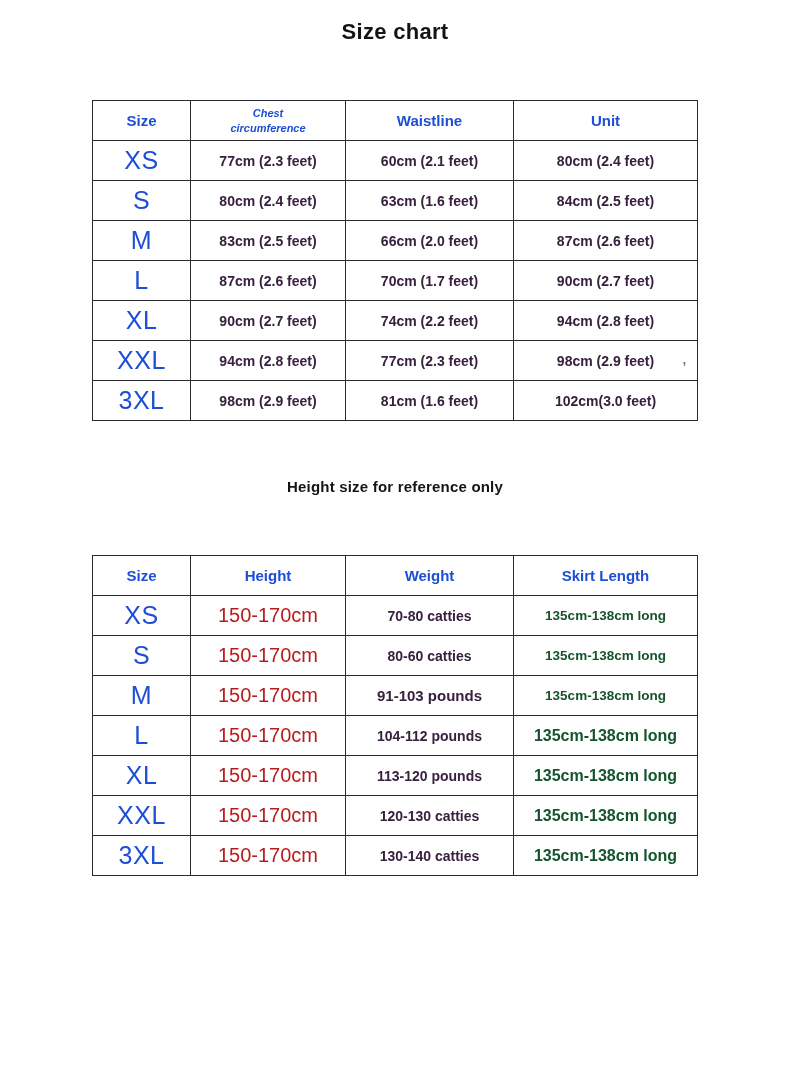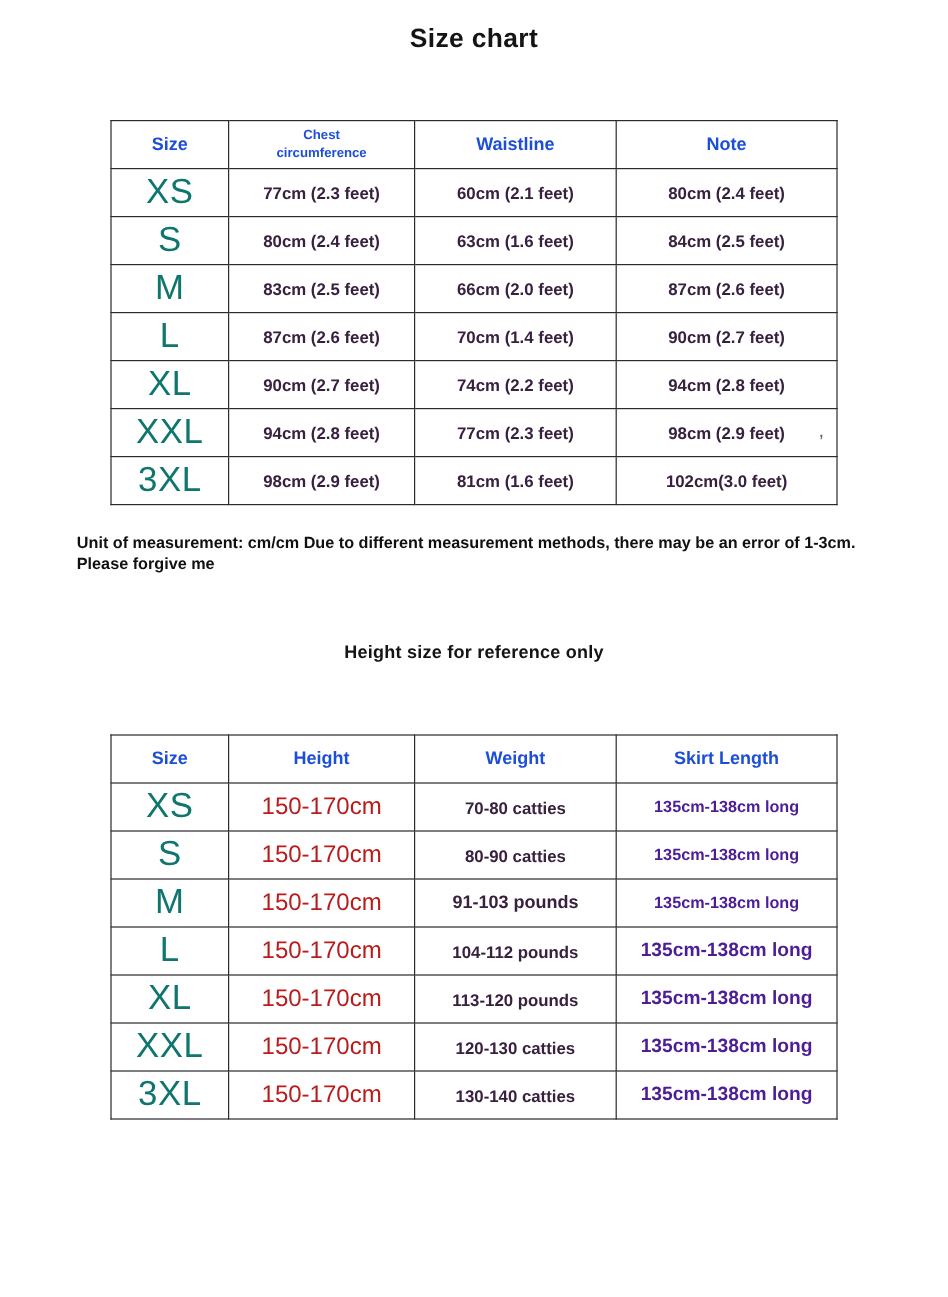--- a/index.html
+++ b/index.html
@@ -38,41 +38,42 @@
   th.col-header {
     font-size: 15px;
     font-weight: bold;
     color: #1d4ed8;
   }
   th.col-header-chest { font-size: 11px; }
   th.col-header-chest .wrap {
     display: inline-block;
     width: 95px;
     line-height: 1.35;
+    font-style: italic;
   }
   td.size-letter {
-    font-size: 29px;
+    font-size: 25px;
     font-weight: 400;
-    color: #0f766e;
+    color: #1d4ed8;
     letter-spacing: 0.5px;
   }
   td.data-cell {
     font-size: 14px;
     font-weight: bold;
     color: #38203f;
   }
   td.height-cell {
     font-size: 20px;
     font-weight: 400;
     color: #b91c1c;
   }
   td.skirt-cell {
     font-size: 13.5px;
     font-weight: bold;
-    color: #4c1d95;
+    color: #14532d;
   }
   #height-table tbody tr:nth-child(n+4) td.skirt-cell { font-size: 16px; }
   #height-table tbody tr:nth-child(3) td.weight-cell { font-size: 15px; }
   td.rel { position: relative; }
   .artifact {
     position: absolute;
     right: 11px;
     top: 12px;
     font-size: 12px;
     font-weight: bold;
@@ -116,21 +117,21 @@
     <col style="width:98px">
       <col style="width:155px">
       <col style="width:168px">
       <col style="width:184px">
   </colgroup>
   <thead>
     <tr>
       <th class="col-header">Size</th>
       <th class="col-header col-header-chest"><span class="wrap">Chest circumference</span></th>
       <th class="col-header">Waistline</th>
-      <th class="col-header">Note</th>
+      <th class="col-header">Unit</th>
     </tr>
   </thead>
   <tbody>
     <tr>
       <td class="size-letter">XS</td>
       <td class="data-cell">77cm (2.3 feet)</td>
       <td class="data-cell">60cm (2.1 feet)</td>
       <td class="data-cell">80cm (2.4 feet)</td>
     </tr>
     <tr>
@@ -141,21 +142,21 @@
     </tr>
     <tr>
       <td class="size-letter">M</td>
       <td class="data-cell">83cm (2.5 feet)</td>
       <td class="data-cell">66cm (2.0 feet)</td>
       <td class="data-cell">87cm (2.6 feet)</td>
     </tr>
     <tr>
       <td class="size-letter">L</td>
       <td class="data-cell">87cm (2.6 feet)</td>
-      <td class="data-cell">70cm (1.4 feet)</td>
+      <td class="data-cell">70cm (1.7 feet)</td>
       <td class="data-cell">90cm (2.7 feet)</td>
     </tr>
     <tr>
       <td class="size-letter">XL</td>
       <td class="data-cell">90cm (2.7 feet)</td>
       <td class="data-cell">74cm (2.2 feet)</td>
       <td class="data-cell">94cm (2.8 feet)</td>
     </tr>
     <tr>
       <td class="size-letter">XXL</td>
@@ -166,21 +167,20 @@
     <tr>
       <td class="size-letter">3XL</td>
       <td class="data-cell">98cm (2.9 feet)</td>
       <td class="data-cell">81cm (1.6 feet)</td>
       <td class="data-cell">102cm(3.0 feet)</td>
     </tr>
   </tbody>
 </table>
 
 <div class="notes-block">
-  <p class="note-measure">Unit of measurement: cm/cm Due to different measurement methods, there may be an error of 1-3cm. Please forgive me</p>
 </div>
 
 <div class="section-subtitle">Height size for reference only</div>
 
 <table class="size-chart" id="height-table">
   <colgroup>
     <col style="width:98px">
       <col style="width:155px">
       <col style="width:168px">
       <col style="width:184px">
@@ -196,21 +196,21 @@
   <tbody>
     <tr>
       <td class="size-letter">XS</td>
       <td class="height-cell">150-170cm</td>
       <td class="data-cell weight-cell">70-80 catties</td>
       <td class="skirt-cell">135cm-138cm long</td>
     </tr>
     <tr>
       <td class="size-letter">S</td>
       <td class="height-cell">150-170cm</td>
-      <td class="data-cell weight-cell">80-90 catties</td>
+      <td class="data-cell weight-cell">80-60 catties</td>
       <td class="skirt-cell">135cm-138cm long</td>
     </tr>
     <tr>
       <td class="size-letter">M</td>
       <td class="height-cell">150-170cm</td>
       <td class="data-cell weight-cell">91-103 pounds</td>
       <td class="skirt-cell">135cm-138cm long</td>
     </tr>
     <tr>
       <td class="size-letter">L</td>

